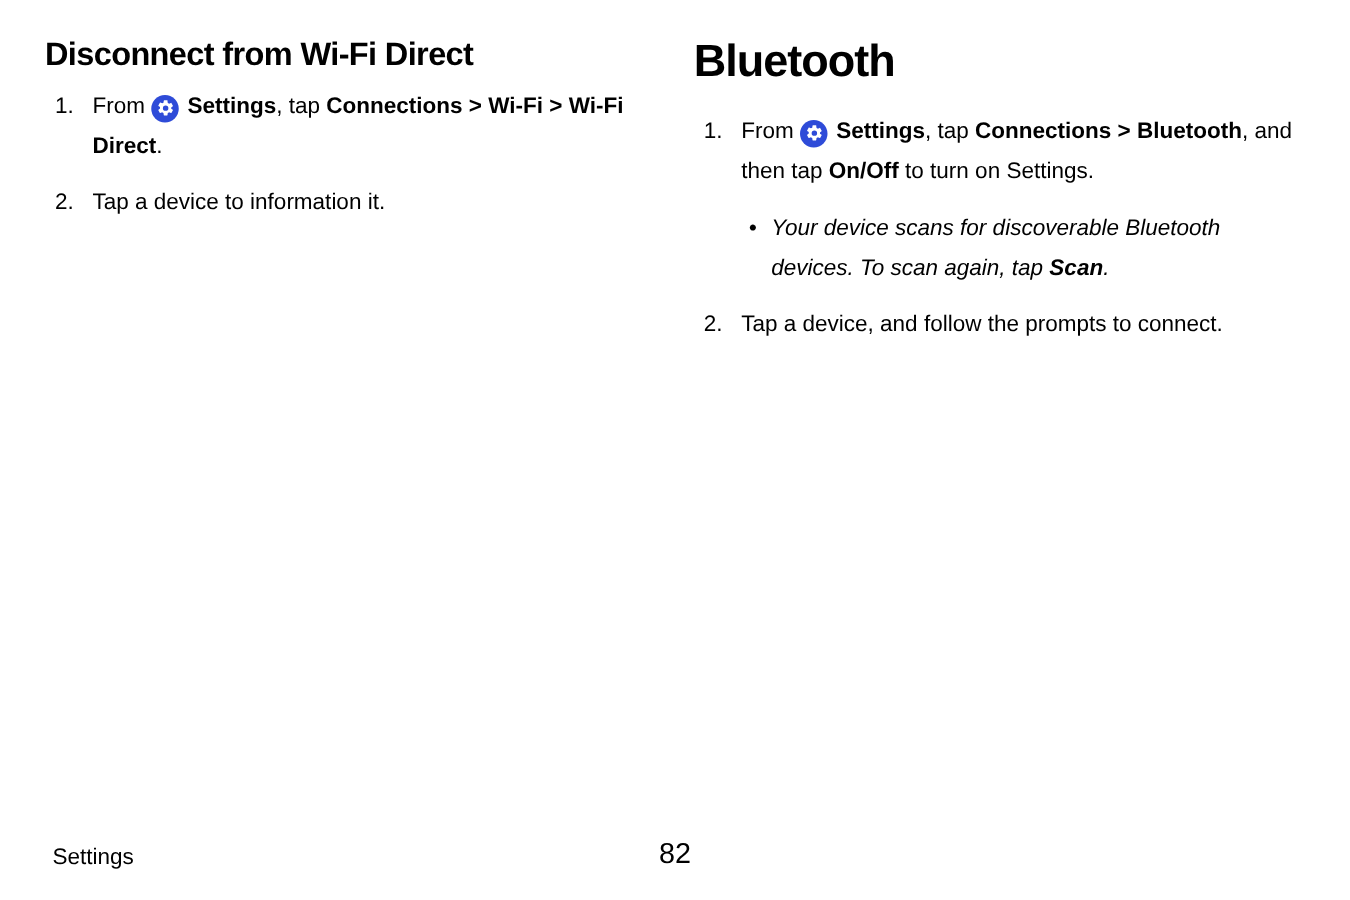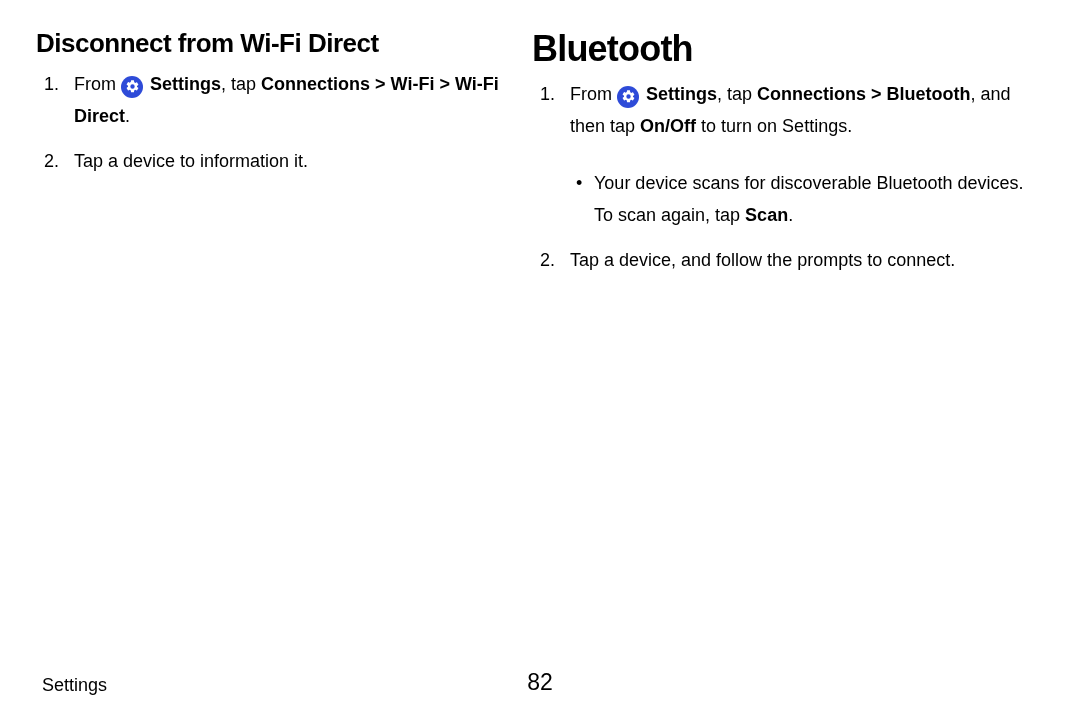--- a/index.html
+++ b/index.html
@@ -6,39 +6,39 @@
   html, body { width: 1080px; height: 720px; }
   body {
     font-family: Arial, Helvetica, sans-serif;
     color: #000;
     background: #fff;
     position: relative;
   }
   .page {
     display: flex;
     padding: 28px 36px 0 36px;
-    gap: 16px;
+    gap: 39px;
   }
   .col {
     flex: 1;
     min-width: 0;
   }
   .col-left { flex: 0 0 480px; }
   .col-right { flex: 1; }
   .h2 {
     font-size: 26px;
     font-weight: 800;
     letter-spacing: -0.5px;
     margin-bottom: 10px;
   }
   .h1 {
     font-size: 36px;
     font-weight: 800;
     letter-spacing: -0.8px;
-    margin-bottom: 9px;
+    margin-bottom: 19px;
   }
   .intro {
     font-size: 18px;
     line-height: 1.6;
     margin-bottom: 16px;
   }
   ol.steps {
     list-style: none;
     counter-reset: step;
     padding-left: 0;
@@ -53,22 +53,23 @@
   }
   ol.steps > li::before {
     content: counter(step) ".";
     position: absolute;
     left: 8px;
     top: 0;
     font-size: 18px;
   }
   ul.sub {
     list-style: none;
-    margin-top: 26px;
+    margin-top: 15px;
     padding-left: 0;
+    font-style: italic;
   }
   ul.sub > li {
     position: relative;
     padding-left: 24px;
     font-size: 18px;
     line-height: 1.75;
   }
   ul.sub > li::before {
     content: "•";
     position: absolute;

